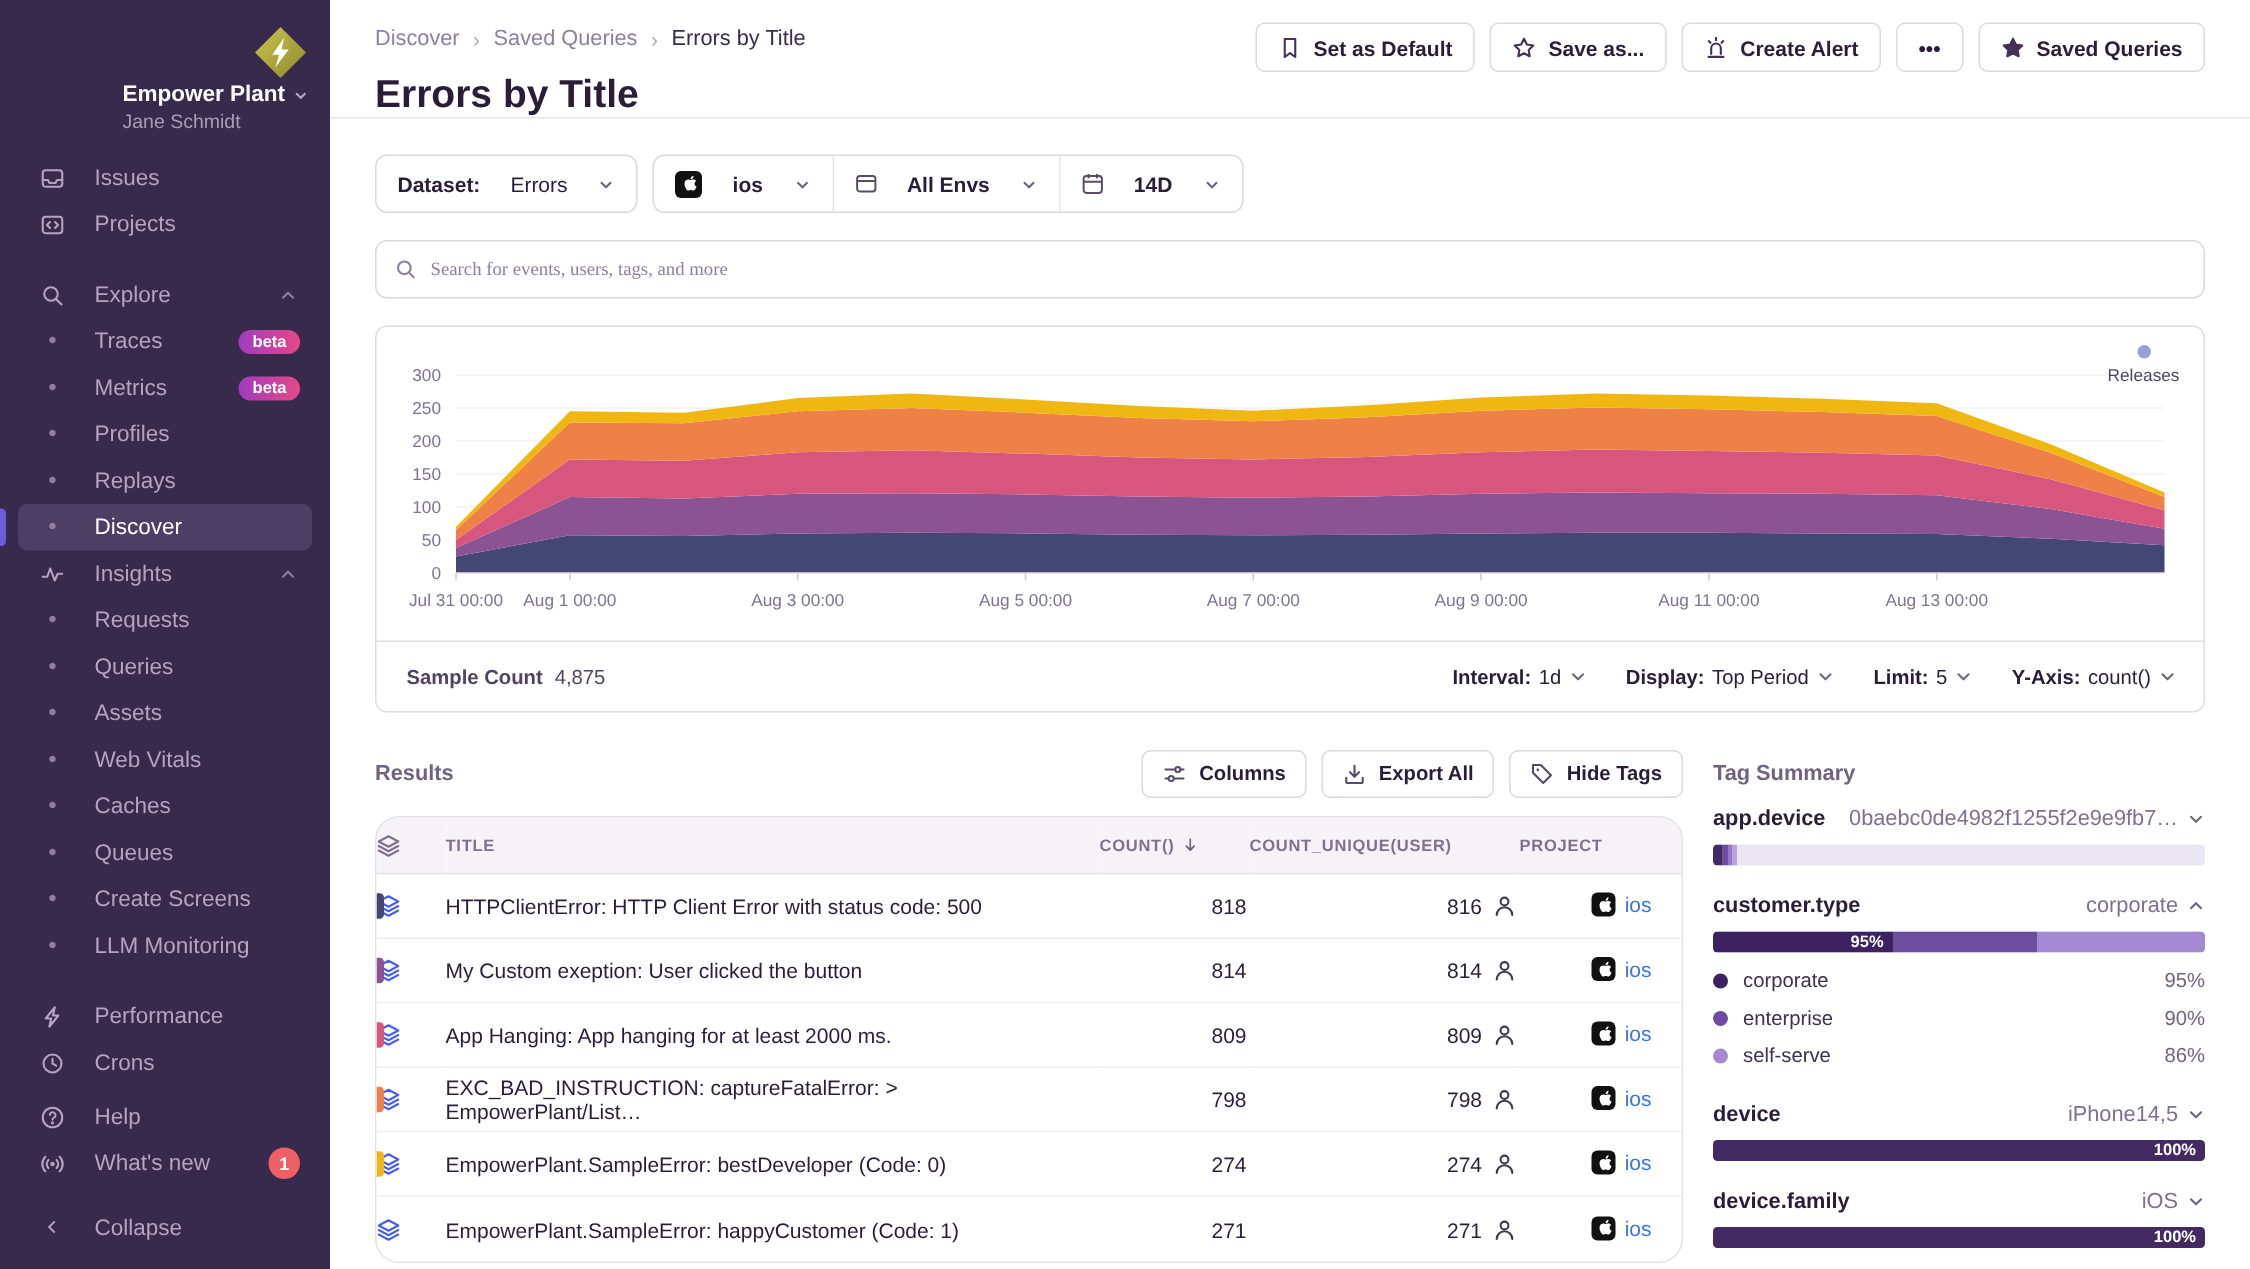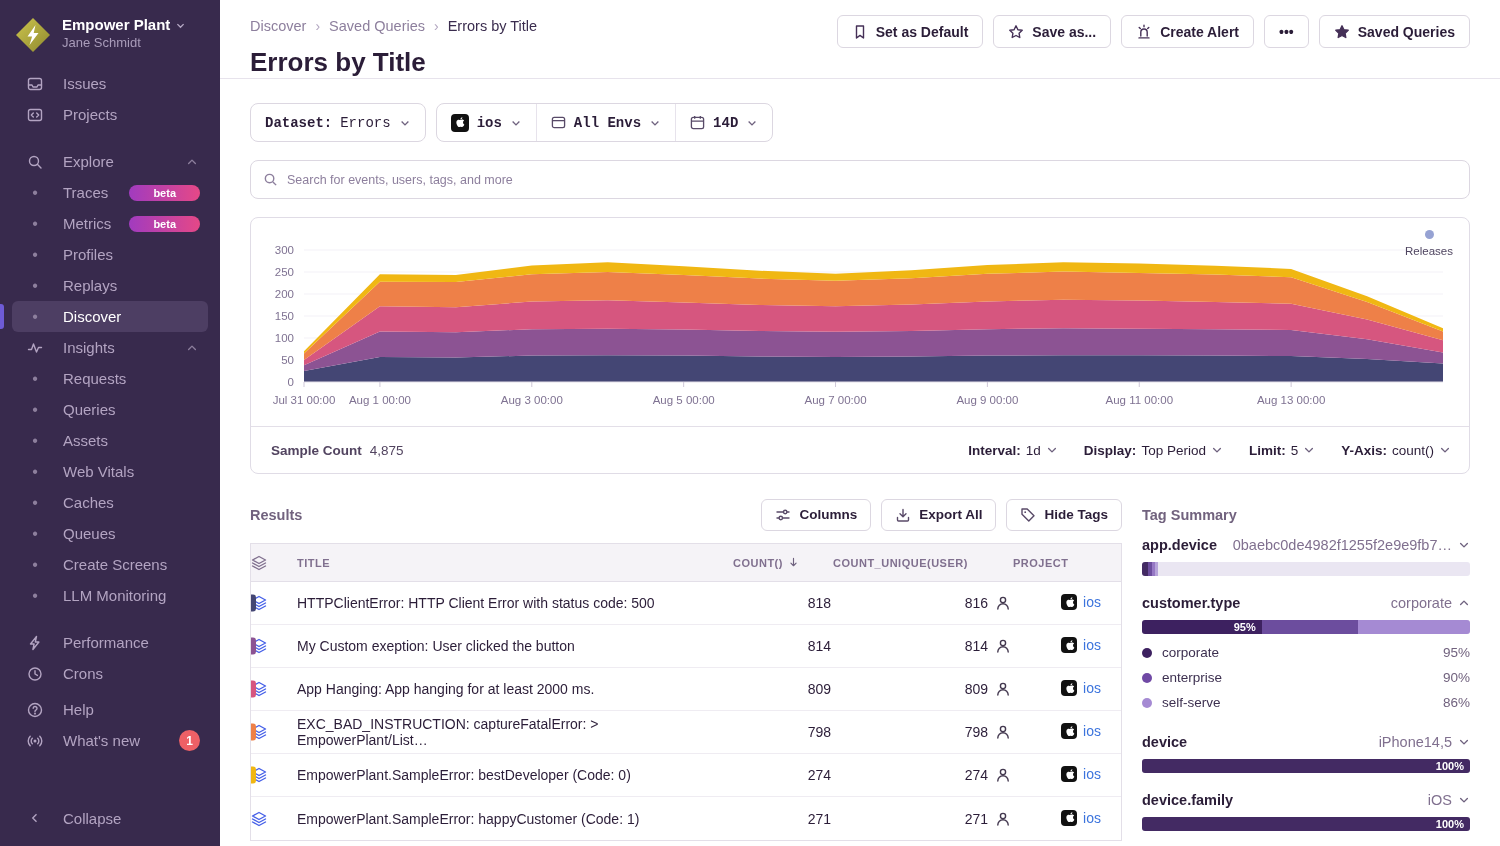--- a/index.html
+++ b/index.html
@@ -3,38 +3,38 @@
 <meta charset="utf-8">
 <style>
   * { margin:0; padding:0; box-sizing:border-box; }
   html,body { width:1500px; height:846px; overflow:hidden; background:#fff;
     font-family:"Liberation Sans", sans-serif; color:#2b1d38; }
   .app { display:flex; width:1500px; height:846px; }
 
   
   .sidebar { width:220px; min-width:220px; background:#382a4d; color:#b3a4c2;
     display:flex; flex-direction:column; padding:12px 12px 10px 12px; }
-  .org-header { display:flex; gap:10px; padding:4px 2px 14px 2px; align-items:flex-start; }
+  .org-header { display:flex; padding:4px 2px 14px 2px; align-items:flex-end;flex-direction:column; }
   .org-logo { width:38px; height:38px; flex:0 0 38px; }
   .org-meta { line-height:1.25; }
   .org-name { color:#fff; font-weight:700; font-size:15px; display:flex; align-items:center; gap:5px; }
   .org-user { color:#a99cba; font-size:13px; }
   .nav { flex:1 1 auto; display:flex; flex-direction:column; }
   .nav-row { position:relative; display:flex; align-items:center; height:31px;
     border-radius:6px; font-size:15px; color:#b3a4c2; cursor:pointer; }
   .nav-row .nico { width:18px; margin-left:14px; display:flex; justify-content:center; color:#b3a4c2; }
   .nav-row .nlabel { margin-left:19px; white-space:nowrap; }
   .nav-row .bullet { width:18px; margin-left:14px; text-align:center; color:#8d7f9d; font-size:16px; }
   .nav-row.active { background:#4d3e63; color:#fff; }
   .nav-row.active .nlabel { color:#fff; }
   .nav-accent { position:absolute; left:-12px; top:3px; bottom:3px; width:4px;
     background:#6e5bd6; border-radius:0 3px 3px 0; }
   .nav-chev { margin-left:auto; margin-right:10px; color:#8d7f9d; }
   .beta-badge { margin-left:auto; margin-right:8px; font-size:11px; font-weight:700; color:#fff;
-    background:linear-gradient(90deg,#a13bbf,#e54887); padding:2px 24px; border-radius:9px; }
+    background:linear-gradient(90deg,#a13bbf,#e54887); padding:2px 9px; border-radius:9px; }
   .count-badge { margin-left:auto; margin-right:8px; width:21px; height:21px; border-radius:50%;
     background:#ee6066; color:#fff; font-size:12px; font-weight:700;
     display:flex; align-items:center; justify-content:center; }
   .nav-spacer { height:16px; } .nav-spacer-sm { height:5px; }
   .collapse-row { display:flex; align-items:center; height:36px; font-size:15px;
     color:#b3a4c2; cursor:pointer; }
   .collapse-row .nico { width:18px; margin-left:14px; display:flex; justify-content:center; }
   .collapse-row .nlabel { margin-left:19px; }
 
   
@@ -49,29 +49,29 @@
   .btn { display:flex; align-items:center; gap:8px; height:33px; padding:0 14px;
     background:#fff; border:1px solid #dcd7e1; border-radius:6px; font-size:14px;
     font-weight:700; color:#2b1d38; cursor:pointer; white-space:nowrap; }
   .btn .bico { display:flex; color:#453057; }
   .content { flex:1; padding:24px 30px 0 30px; min-width:0; }
 
   
   .filter-row { display:flex; gap:10px; height:39px; margin-bottom:18px; }
   .pill { display:flex; align-items:center; border:1px solid #dcd7e1; border-radius:8px;
     background:#fff; font-size:14px; cursor:pointer; }
-  .pill .seg { display:flex; align-items:center; gap:8px; padding:0 14px; height:100%;font-family:Liberation Mono, monospace; }
+  .pill .seg { display:flex; align-items:center; gap:20px; padding:0 14px; height:100%; }
   .pill .seg + .seg { border-left:1px solid #e7e3ec; }
   .pill b { font-weight:700; }
   .chev { color:#6f627f; display:flex; }
   .proj-tile { width:18px; height:18px; border-radius:4px; background:#111; display:flex;
     align-items:center; justify-content:center; }
   .search-bar { display:flex; align-items:center; gap:9px; height:39px; border:1px solid #dcd7e1;
     border-radius:8px; padding:0 12px; margin-bottom:18px; background:#fff; }
-  .search-bar input { border:none; outline:none; flex:1; font-family:Liberation Sans, sans-serif;
+  .search-bar input { border:none; outline:none; flex:1; font-family:Liberation Serif, serif;
     font-size:12.5px; color:#2b1d38; }
   .search-bar input::placeholder { color:#8d7f9d; }
 
   
   .chart-panel { position:relative; border:1px solid #e0dce6; border-radius:8px; margin-bottom:24px; }
   .chart-legend { position:absolute; top:12px; right:16px; display:flex; align-items:center;
     gap:6px; font-size:11.5px; color:#4f4560; cursor:pointer;flex-direction:column; }
   .chart-legend .dot { width:9px; height:9px; border-radius:50%; background:#96a2d3; }
   .chart-footer { display:flex; align-items:center; height:47px; border-top:1px solid #e3dfe8;
     padding:0 18px 0 20px; font-size:13.5px; color:#524460; }
@@ -86,21 +86,21 @@
   .results-col { flex:0 0 872px; min-width:0; }
   .tags-col { flex:1; min-width:0; }
   .results-header { display:flex; align-items:center; margin-bottom:12px; height:33px; }
   .results-title { font-size:14.5px; font-weight:700; color:#71627e; }
   .results-btns { margin-left:auto; display:flex; gap:10px; }
   .btn-sm { display:flex; align-items:center; gap:8px; height:32px; padding:0 13px; background:#fff;
     border:1px solid #dcd7e1; border-radius:6px; font-size:13.5px; font-weight:700;
     color:#2b1d38; cursor:pointer; }
   .btn-sm .bico { color:#594a68; display:flex; }
   table.results { width:100%; border-collapse:separate; border-spacing:0; border:1px solid #e3dfe8;
-    border-radius:0; overflow:hidden; }
+    border-radius:16px; overflow:hidden; }
   table.results thead th { background:#f5f3f7; height:38px; font-size:11px; font-weight:700;
     letter-spacing:.5px; color:#80708f; text-align:left; border-bottom:1px solid #e3dfe8;
     cursor:pointer; white-space:nowrap; }
   table.results td { height:43px; border-bottom:1px solid #efecf2; font-size:14px; color:#2b1d38;
     background:#fff; }
   table.results tr:last-child td { border-bottom:none; }
   .col-icon { width:46px; text-align:center; position:relative; }
   .swatch { position:absolute; left:0; top:50%; transform:translateY(-50%); width:5px; height:17px;
     border-radius:0 3px 3px 0; }
   .cell-title { cursor:pointer; }

